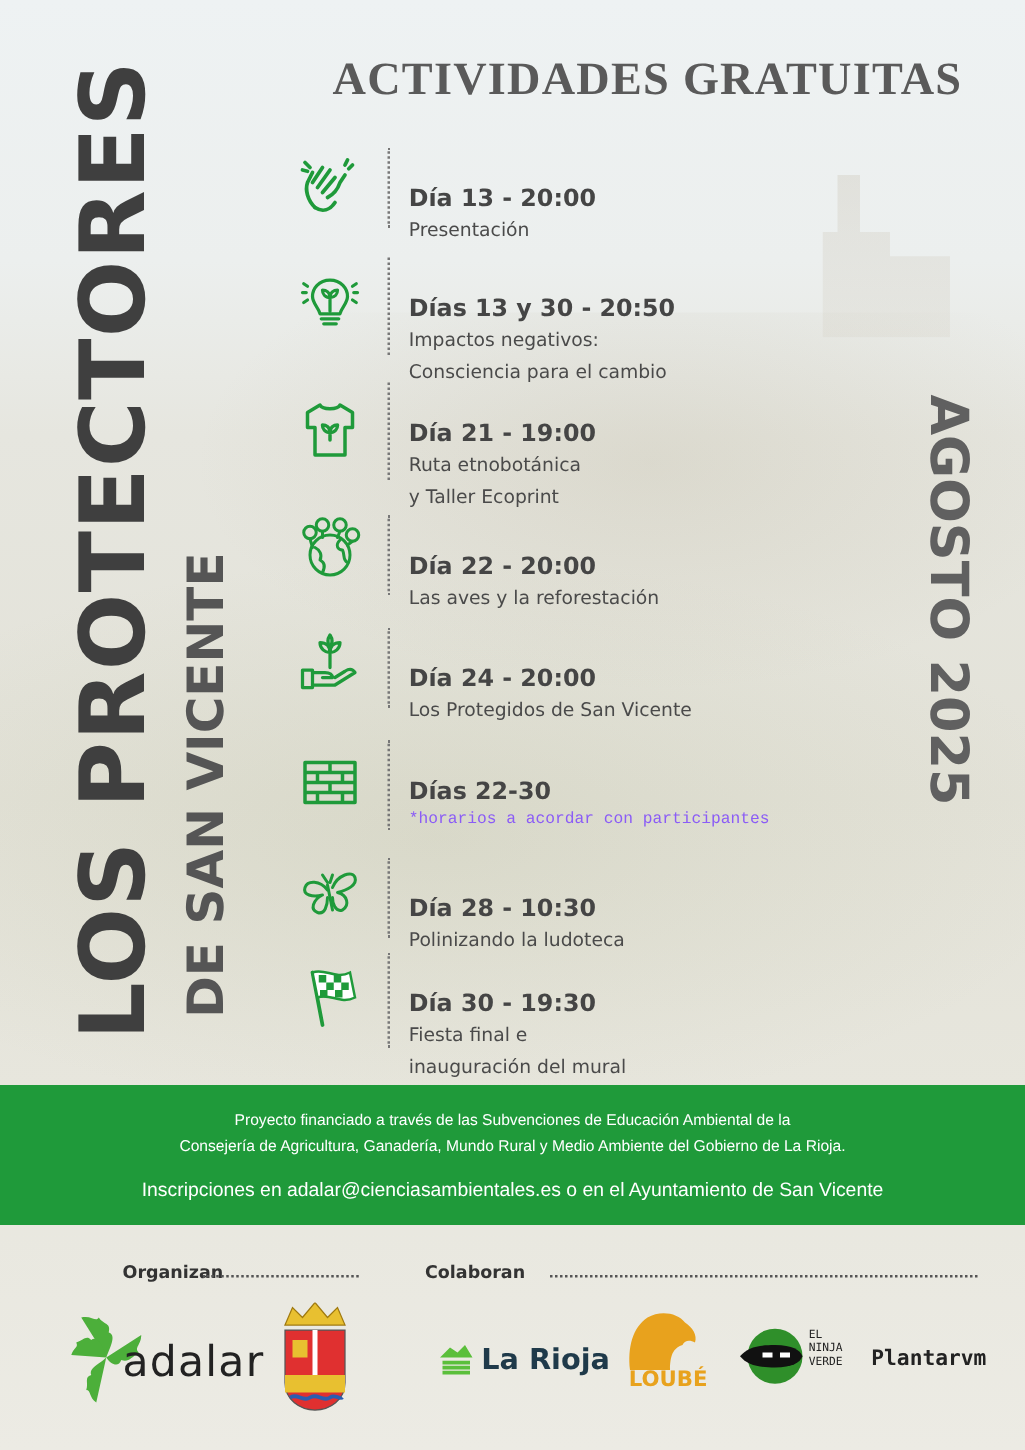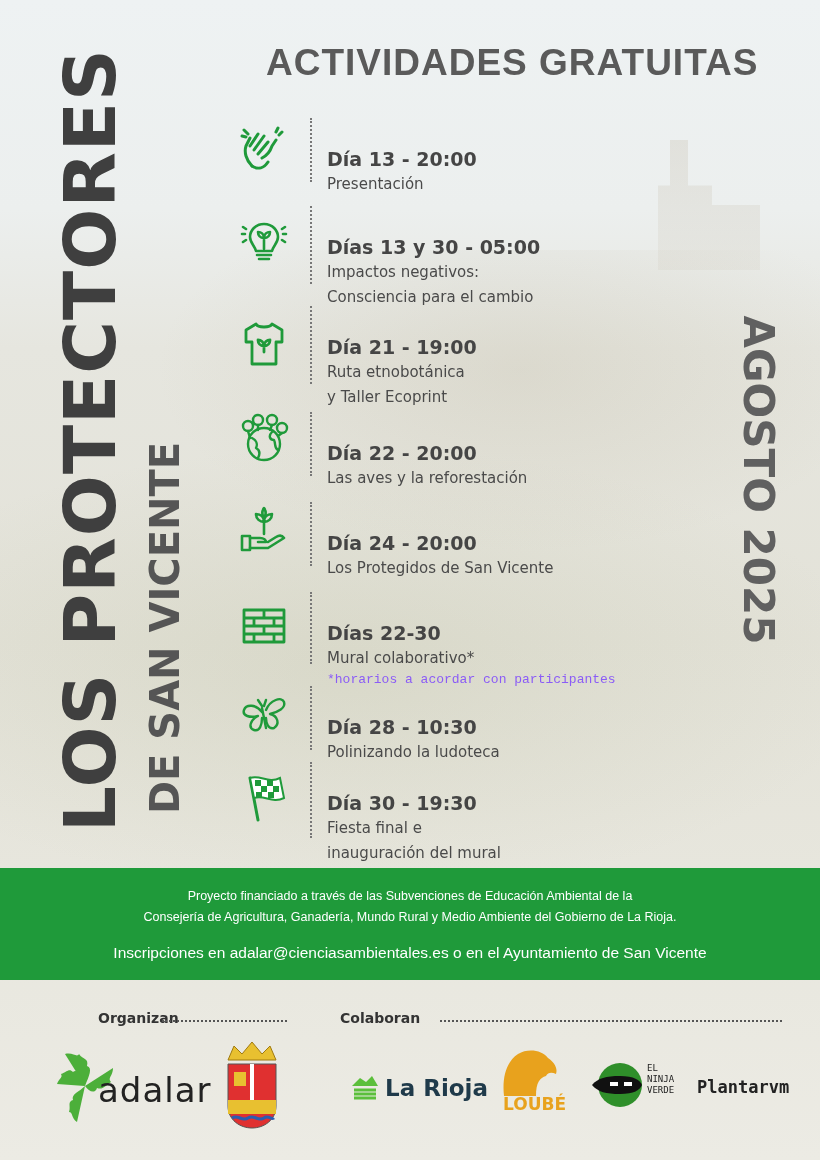--- a/index.html
+++ b/index.html
@@ -48,21 +48,21 @@
     display: flex; align-items: center; justify-content: center;
   }
   .title-month span {
     display: block; transform: rotate(90deg); white-space: nowrap;
     font-family: "DejaVu Sans", sans-serif; font-weight: 900; font-size: 42px;
     color: #606060; line-height: 1;
   }
 
   .heading {
     position: absolute; left: 266px; top: 42px; width: 520px;
-    font-family: Liberation Sans, sans-serif; font-weight: 900; font-size: 37px;
+    font-family: Liberation Serif, serif; font-weight: 900; font-size: 37px;
     color: #5a5a5a; letter-spacing: 1px; white-space: nowrap;
   }
 
   
   .activities { position: absolute; left: 230px; top: 0; width: 480px; height: 860px; }
   .activity { position: absolute; left: 0; width: 480px; }
   .activity .icon {
     position: absolute; left: 4px; width: 60px; height: 60px;
     display: flex; align-items: center; justify-content: center;
   }
@@ -168,21 +168,21 @@
     <div class="icon" style="top:6px;">
       <svg viewBox="0 0 52 52" fill="none" stroke="#1f9a3a" stroke-width="2.6" stroke-linecap="round" stroke-linejoin="round">
         <path d="M26 8 C17 8 12 15 12 21 C12 27 17 30 18 35 L34 35 C35 30 40 27 40 21 C40 15 35 8 26 8 Z"></path>
         <path d="M19 39 L33 39 M21 43 L31 43"></path>
         <path d="M26 33 L26 20 M26 22 C22 22 20 19 20 16 C23 16 26 18 26 22 M26 22 C30 22 32 19 32 16 C29 16 26 18 26 22"></path>
         <path d="M4 18 L7 18 M5 11 L8 13 M5 26 L8 24 M45 18 L48 18 M44 13 L47 11 M44 24 L47 26"></path>
       </svg>
     </div>
     <div class="divider" style="height:78px;"></div>
     <div class="text">
-      <div class="date">Días 13 y 30 - 05:00</div>
+      <div class="date">Días 13 y 30 - 20:50</div>
       <div class="desc">Impactos negativos:</div>
       <div class="desc">Consciencia para el cambio</div>
     </div>
   </div>
 
   <div class="activity" style="top:306px;">
     <div class="icon" style="top:8px;">
       <svg viewBox="0 0 52 52" fill="none" stroke="#1f9a3a" stroke-width="2.8" stroke-linecap="round" stroke-linejoin="round">
         <path d="M18 6 L8 12 L8 24 L14 24 L14 46 L38 46 L38 24 L44 24 L44 12 L34 6 C32 10 20 10 18 6 Z"></path>
         <path d="M26 34 L26 26 M26 28 C22 28 20 25 20 22 C23 22 26 24 26 28 M26 28 C30 28 32 25 32 22 C29 22 26 24 26 28"></path>
@@ -234,21 +234,20 @@
     <div class="icon" style="top:4px;">
       <svg viewBox="0 0 52 52" fill="none" stroke="#1f9a3a" stroke-width="2.8" stroke-linejoin="round">
         <rect x="6" y="10" width="40" height="32"></rect>
         <path d="M6 18 L46 18 M6 26 L46 26 M6 34 L46 34"></path>
         <path d="M26 10 L26 18 M16 18 L16 26 M36 18 L36 26 M26 26 L26 34 M16 34 L16 42 M36 34 L36 42"></path>
       </svg>
     </div>
     <div class="divider" style="height:72px;"></div>
     <div class="text">
       <div class="date">Días 22-30</div>
-      <div class="desc">Mural colaborativo*</div>
       <div class="note">*horarios a acordar con participantes</div>
     </div>
   </div>
 
   <div class="activity" style="top:686px;">
     <div class="icon" style="top:-2px;">
       <svg viewBox="0 0 52 52" fill="none" stroke="#1f9a3a" stroke-width="2.4" stroke-linecap="round" stroke-linejoin="round">
         <path d="M24 24 C18 16 8 16 6 22 C4 28 12 30 20 28 C12 32 10 40 16 42 C22 44 24 36 24 30"></path>
         <path d="M28 22 C32 12 44 8 46 14 C48 20 40 24 32 26 C40 28 42 36 36 40 C30 42 28 34 28 30"></path>
         <path d="M24 20 L28 40 M24 18 L20 12 M26 18 L28 12"></path>

